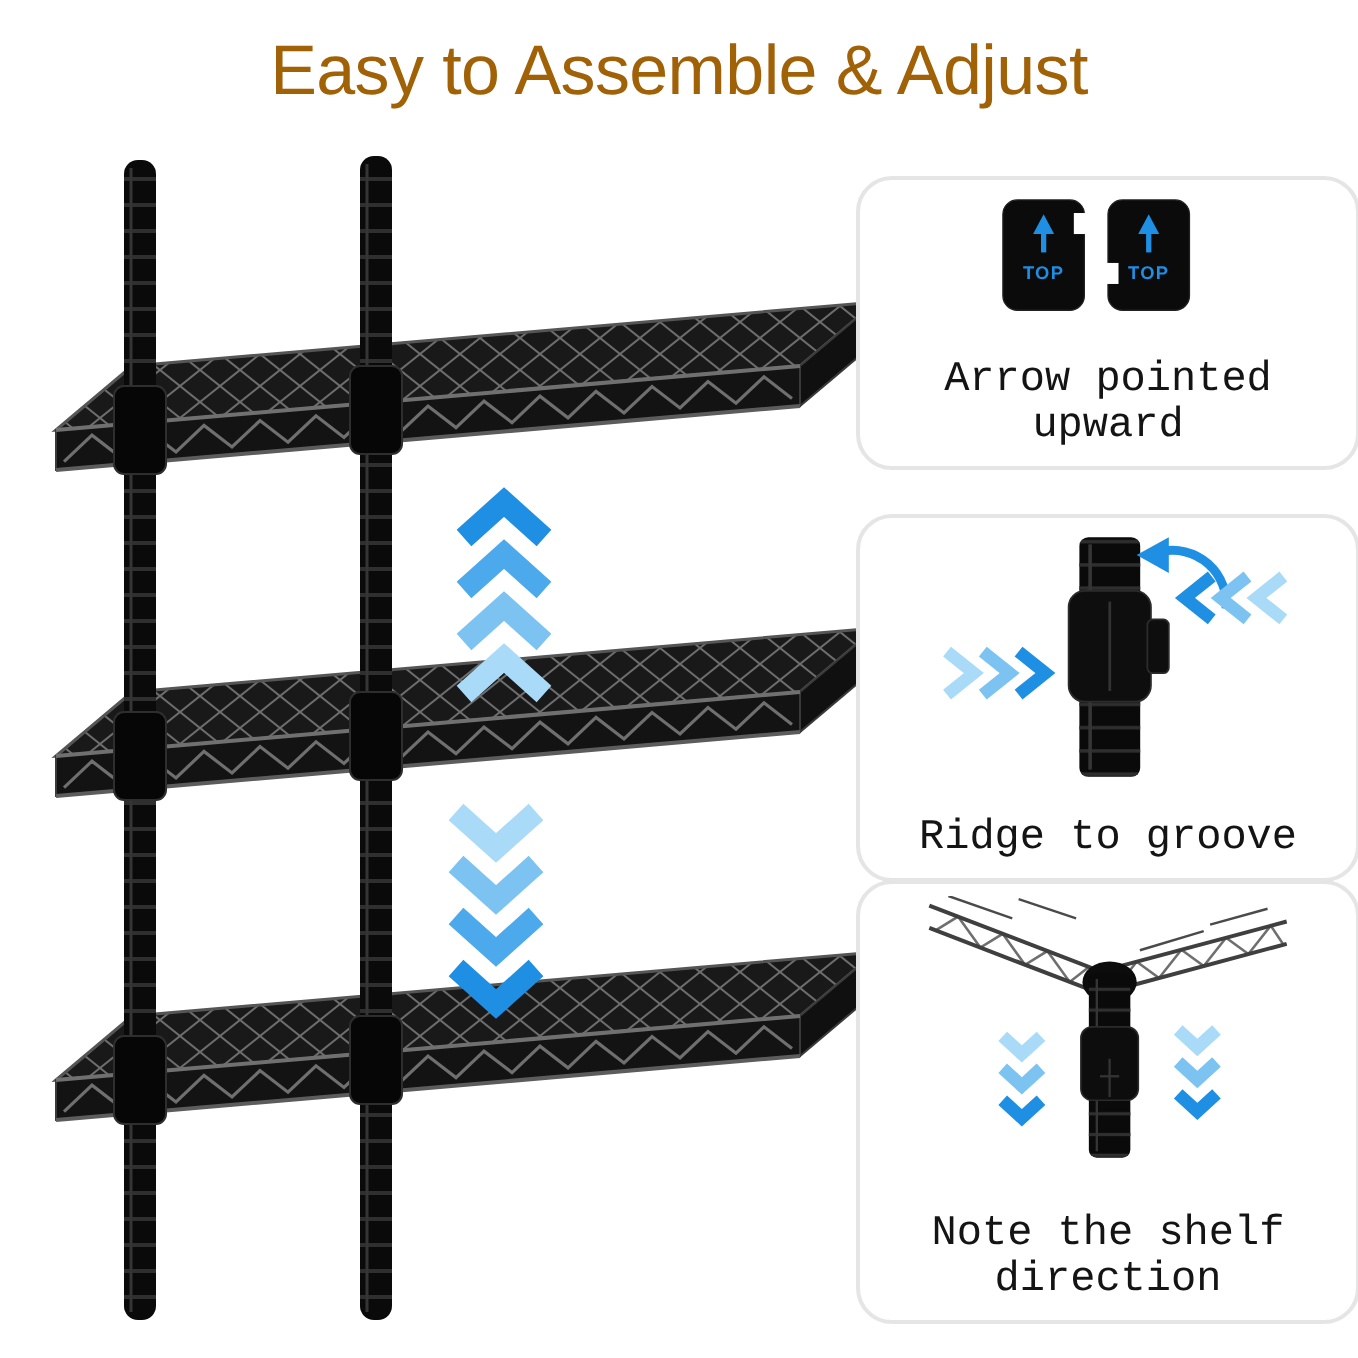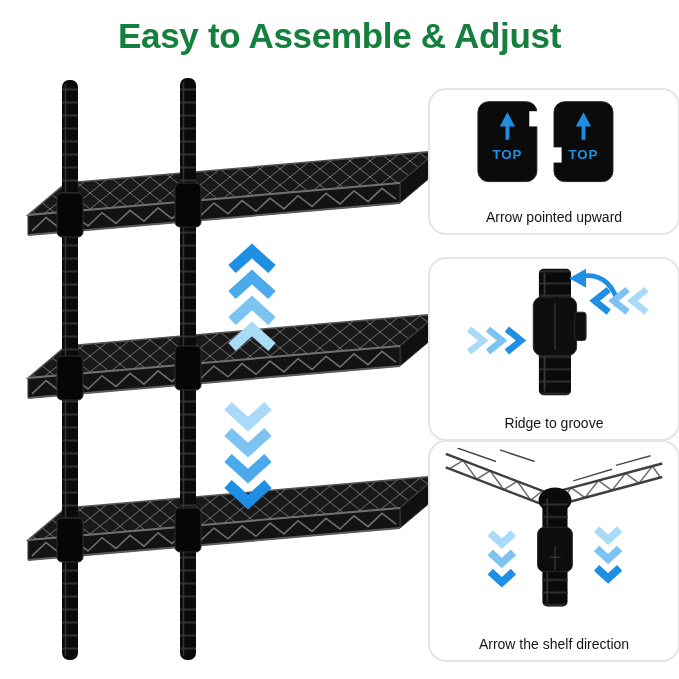--- a/index.html
+++ b/index.html
@@ -1,27 +1,27 @@
 <!DOCTYPE html>
 <html><head>
 <meta charset="utf-8">
 <style>
   html,body{margin:0;padding:0;background:#fff;}
   .page{position:relative;width:679px;height:679px;background:#fff;overflow:hidden;
         font-family:"Liberation Sans",sans-serif;}
   .title{position:absolute;top:16px;left:0;right:0;text-align:center;
-         font-size:35px;font-weight:700;color:#15803d;letter-spacing:-0.3px;}
+         font-size:35px;font-weight:400;color:#a16207;letter-spacing:-0.3px;}
   .main-graphic{position:absolute;left:0;top:70px;}
   .panel{position:absolute;left:428px;width:252px;background:#fff;
          border:2px solid #e5e5e5;border-radius:18px;box-sizing:border-box;
          display:flex;flex-direction:column;align-items:center;padding:6px 2px 8px;}
   .panel-1{top:88px;height:147px;}
   .panel-2{top:257px;height:184px;}
   .panel-3{top:440px;height:222px;}
-  .caption{font-size:14px;color:#141414;font-weight:500;text-align:center;margin-top:16px;}
+  .caption{font-size:21px;color:#141414;font-weight:500;text-align:center;margin-top:16px;font-family:Liberation Mono, monospace;}
   svg{display:block;}
   .chev{fill:none;stroke-linejoin:miter;stroke-linecap:butt;}
 </style>
 </head>
 <body>
 
 <div class="page">
 
   <div class="title">Easy to Assemble &amp; Adjust</div>
 
@@ -189,16 +189,16 @@
         <path class="chev" d="M 46,88  L 58,99  L 70,88" stroke="#a9daf8" stroke-width="8"></path>
         <path class="chev" d="M 46,108 L 58,119 L 70,108" stroke="#7cc3f2" stroke-width="8"></path>
         <path class="chev" d="M 46,128 L 58,139 L 70,128" stroke="#1f8fe3" stroke-width="8"></path>
       </g>
       <g>
         <path class="chev" d="M 156,84  L 168,95  L 180,84" stroke="#a9daf8" stroke-width="8"></path>
         <path class="chev" d="M 156,104 L 168,115 L 180,104" stroke="#7cc3f2" stroke-width="8"></path>
         <path class="chev" d="M 156,124 L 168,135 L 180,124" stroke="#1f8fe3" stroke-width="8"></path>
       </g>
     </svg>
-    <div class="caption">Arrow the shelf direction</div>
+    <div class="caption">Note the shelf direction</div>
   </div>
 
 </div>
 
 </body></html>

